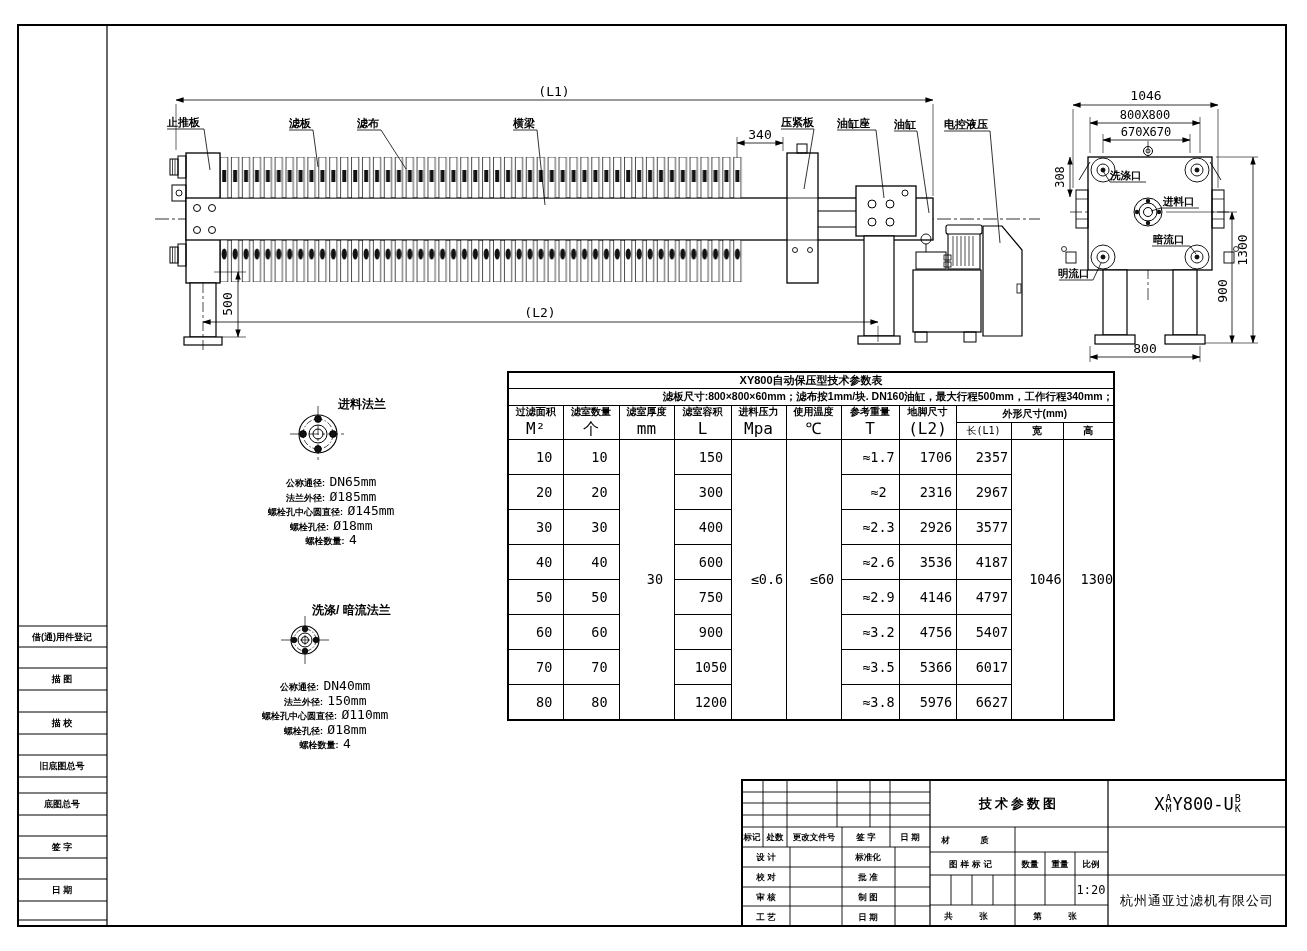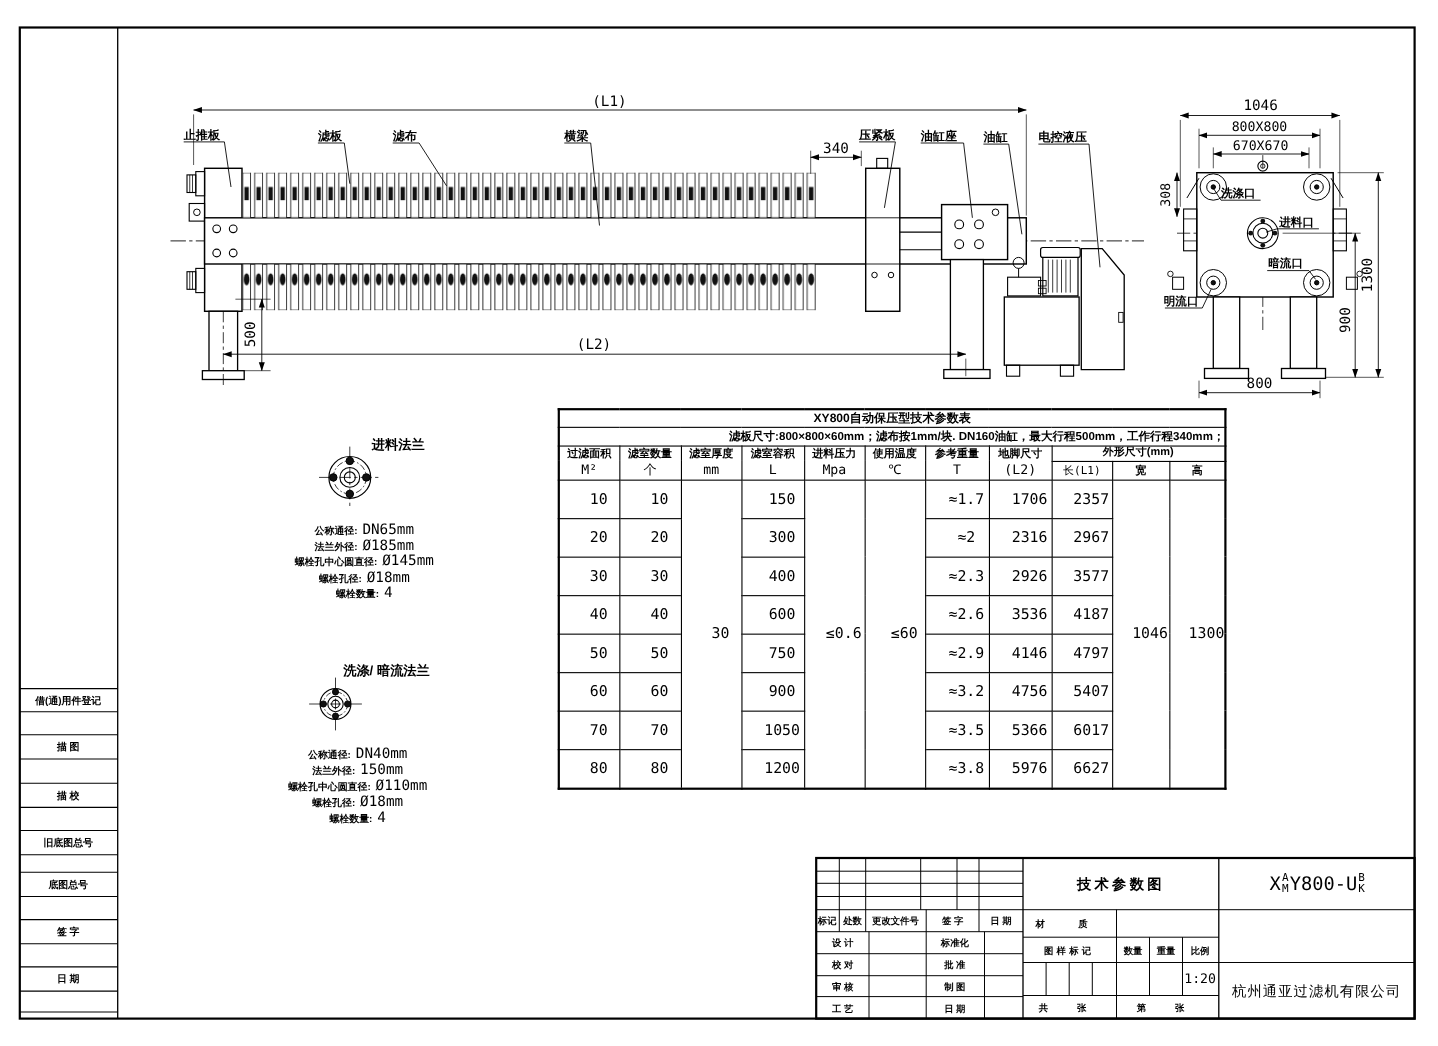--- a/index.html
+++ b/index.html
@@ -18,21 +18,21 @@
   .tbc{font-family:"Liberation Sans",sans-serif;font-size:13px;letter-spacing:1px;}
 
   
   #ptab-wrap{position:absolute;left:507px;top:371px;}
   #ptab{border-collapse:collapse;table-layout:fixed;width:606px;border:2px solid #000;}
   #ptab th,#ptab td{border:1px solid #000;padding:0;text-align:center;vertical-align:middle;overflow:hidden;}
   #ptab .trow{height:16px;font-size:11px;font-weight:bold;}
   #ptab .srow{height:17px;font-size:10.5px;font-weight:bold;text-align:left;}
   #ptab .srow th{text-align:right;padding-left:4px;font-weight:bold;}
   #ptab .hrow th{font-size:10px;font-weight:bold;line-height:1.25;}
-  #ptab .unit{font-family:"DejaVu Sans Mono",monospace;font-size:12px;font-weight:normal;}
+  #ptab .unit{font-family:"DejaVu Sans Mono",monospace;font-size:16px;font-weight:normal;}
   #ptab .h2row{height:17px;}
   #ptab .h2row th{font-size:10px;}
   #ptab tbody td{height:34px;font-family:"DejaVu Sans Mono",monospace;font-size:13.5px;font-weight:normal;padding-left:17px;}
 
   
   .fspec{position:absolute;white-space:nowrap;text-align:center;}
   .fline{height:14.5px;line-height:14.5px;}
   .flab{font-size:9px;font-weight:bold;}
   .fval{font-size:13px;font-family:"DejaVu Sans Mono",monospace;}
 

